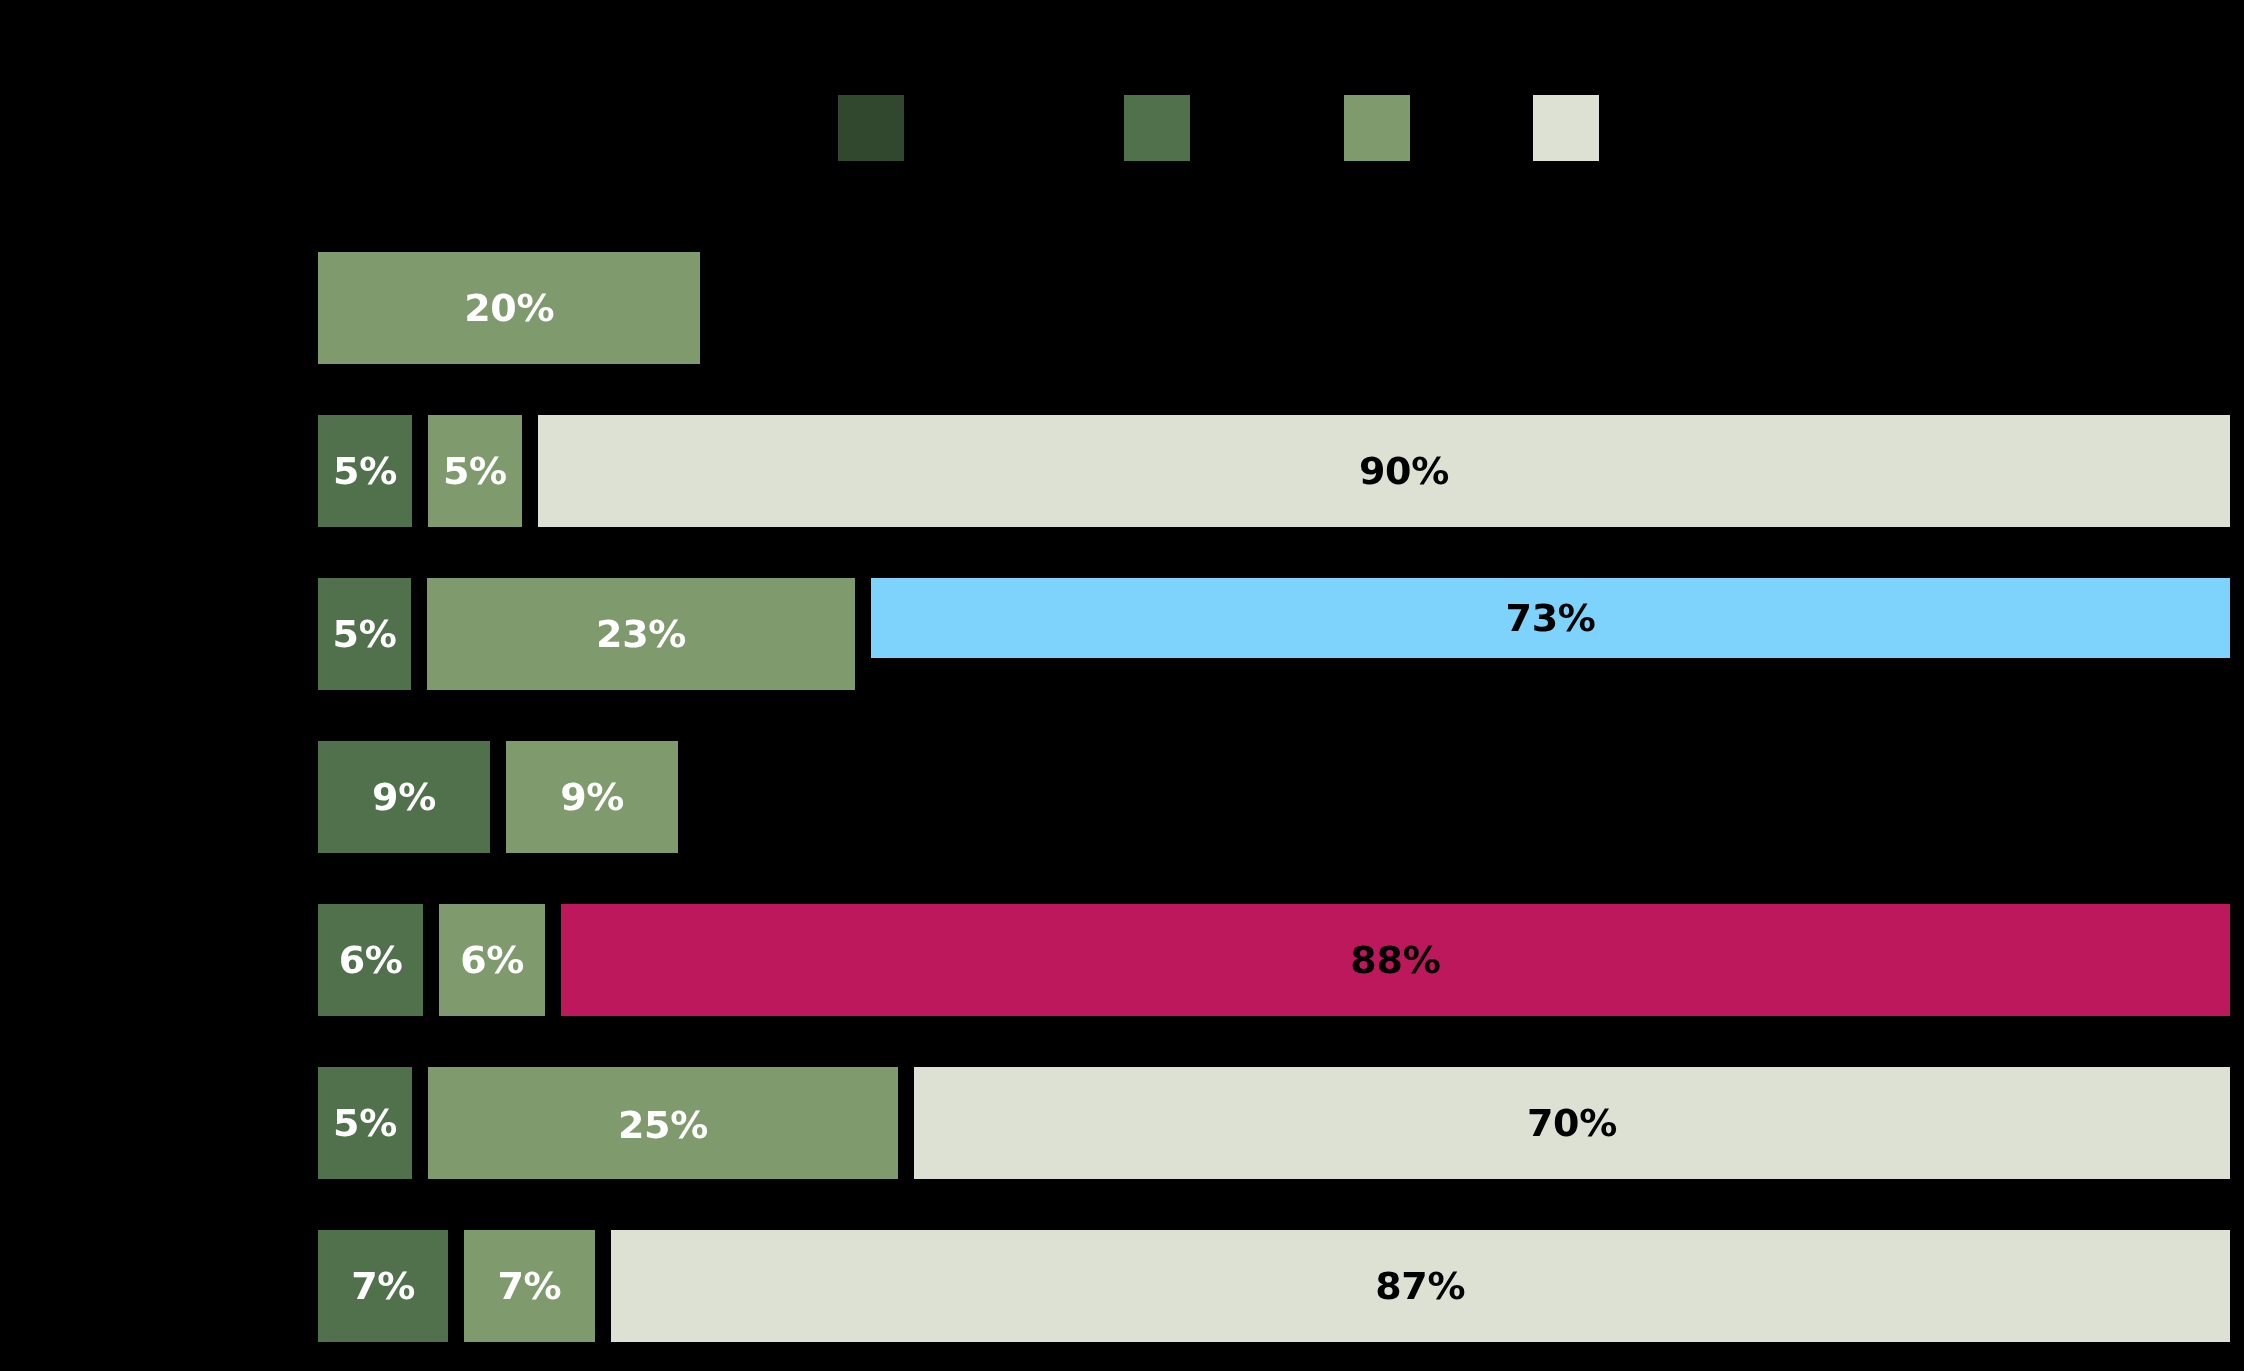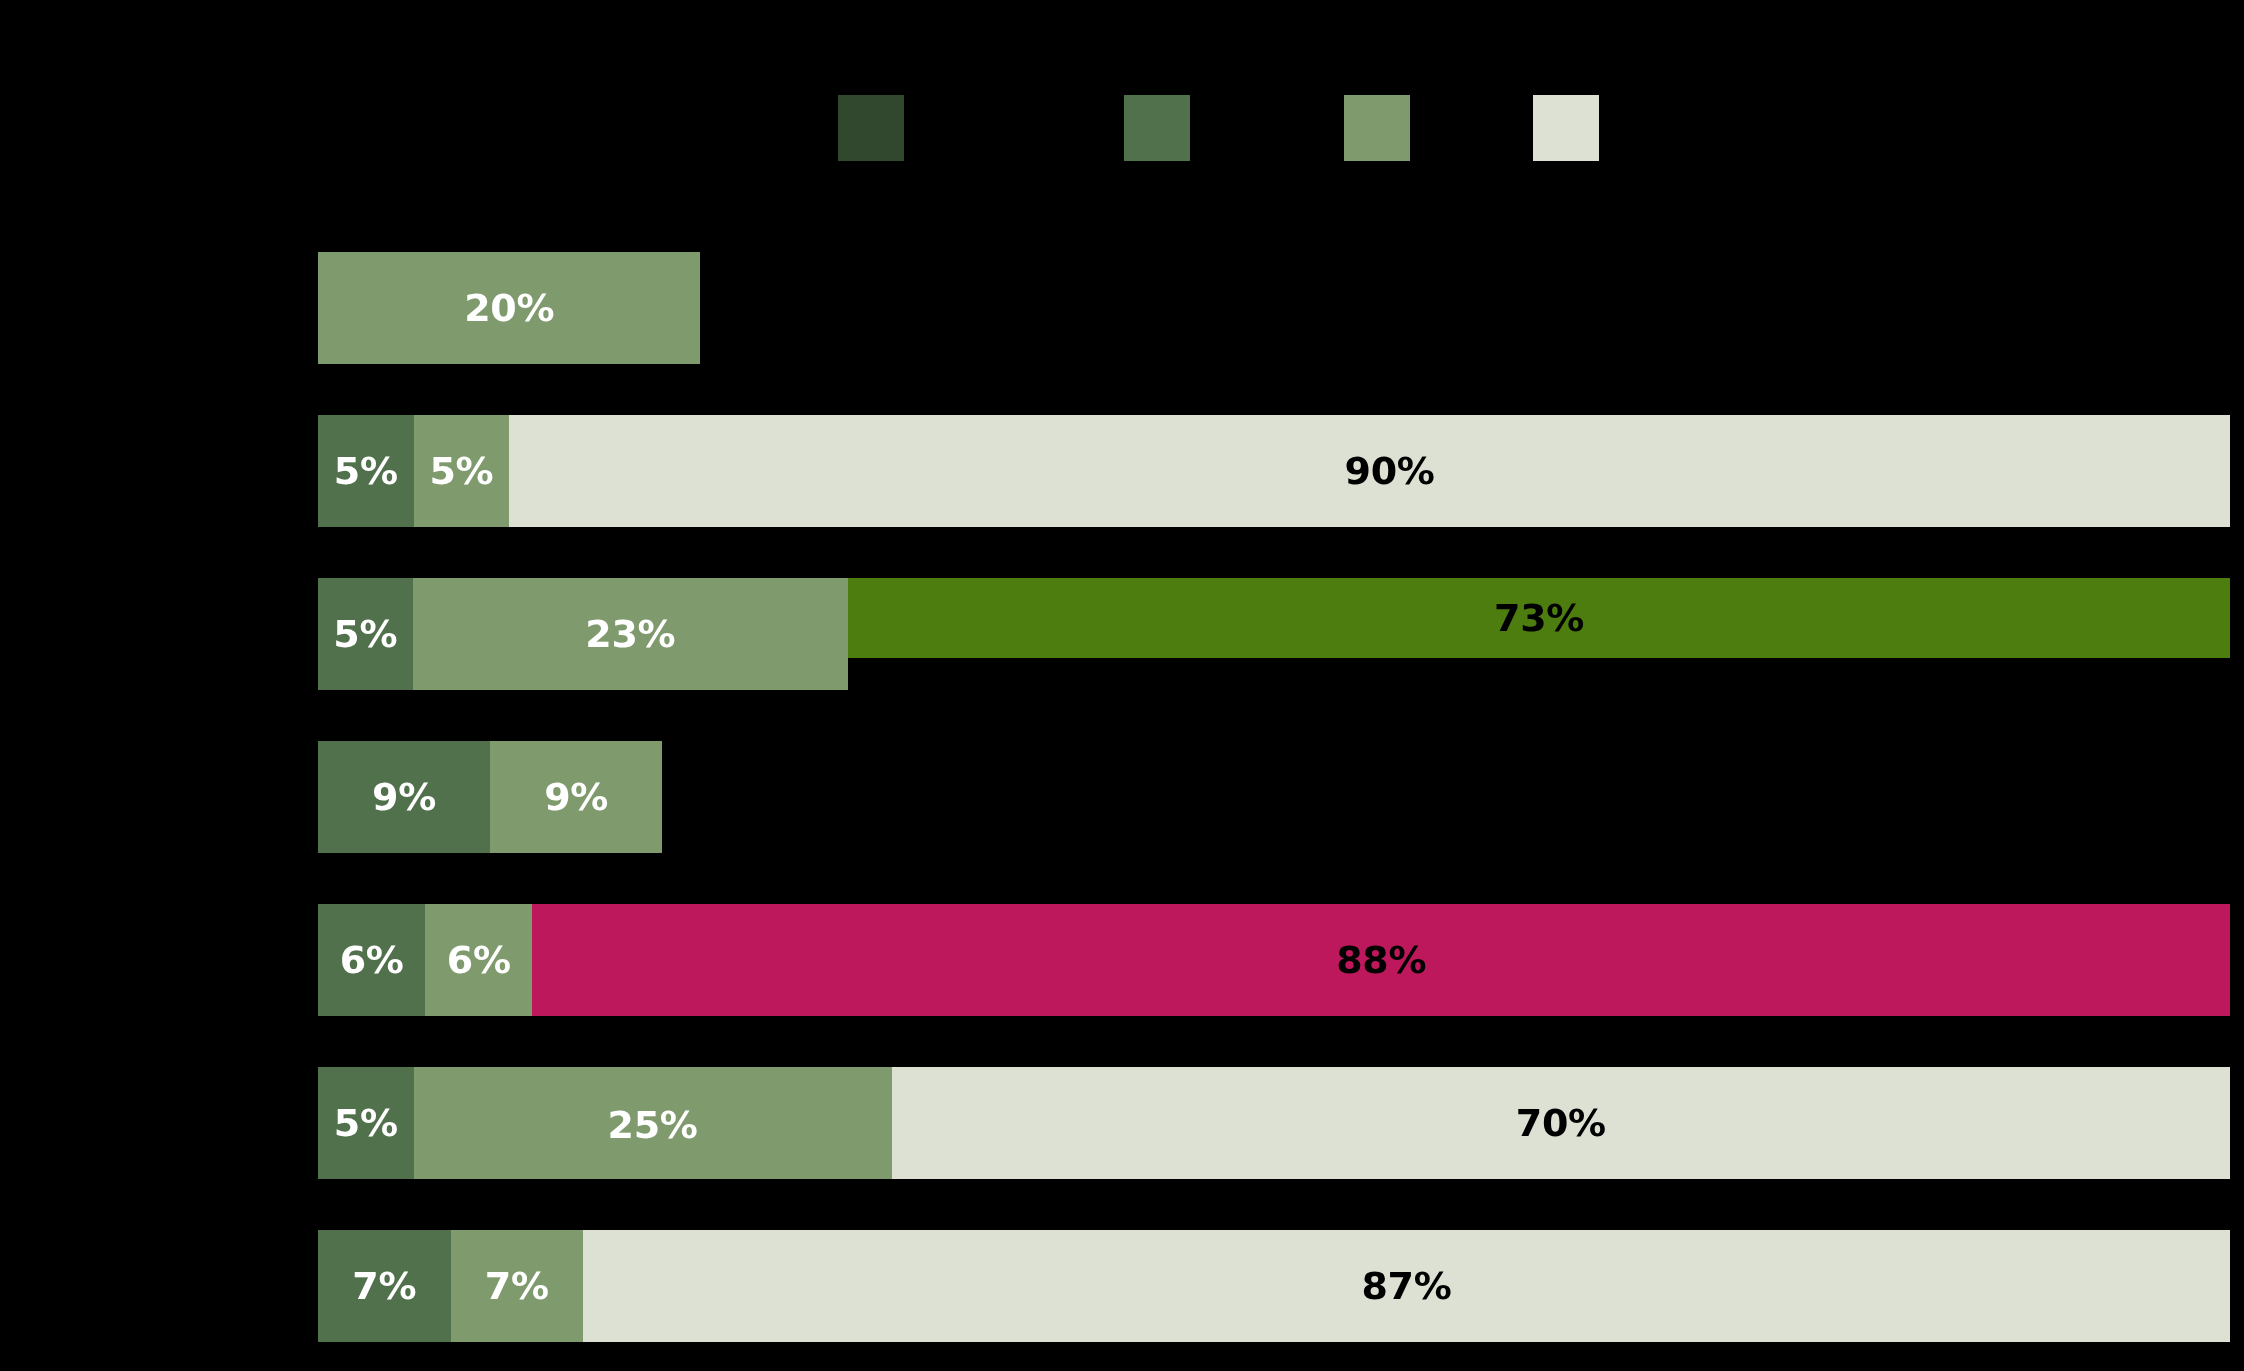--- a/index.html
+++ b/index.html
@@ -58,20 +58,21 @@
     width: 2244px;
     height: 1371px;
   }
   .bar-row {
     position: absolute;
     left: 318px;
     width: 1912px;
     height: 112px;
     display: flex;
     overflow: hidden;
+    gap: 16px;
   }
   .bar-segment {
     height: 112px;
     display: flex;
     align-items: center;
     justify-content: center;
     box-sizing: border-box;
     overflow: hidden;
   }
   .seg-label {
@@ -158,21 +159,21 @@
         </div>
       </div>
       <div class="cat-label" style="top: 578px;"></div>
       <div class="bar-row" style="top: 578px; left: 318px; width: 1912px; height: 112px;">
         <div class="bar-segment" style="width: 95.6px; height: 112px; background: rgb(81, 112, 76);">
           <span class="seg-label on-dark">5%</span>
         </div>
         <div class="bar-segment" style="width: 439.76px; height: 112px; background: rgb(127, 154, 109);">
           <span class="seg-label on-dark">23%</span>
         </div>
-        <div class="bar-segment" style="width: 1395.76px; height: 80px; background: #4d7c0f;">
+        <div class="bar-segment" style="width: 1395.76px; height: 80px; background: #7dd3fc;">
           <span class="seg-label on-light">73%</span>
         </div>
       </div>
       <div class="cat-label" style="top: 741px;"></div>
       <div class="bar-row" style="top: 741px; left: 318px; width: 1912px; height: 112px;">
         <div class="bar-segment" style="width: 172.08px; height: 112px; background: rgb(81, 112, 76);">
           <span class="seg-label on-dark">9%</span>
         </div>
         <div class="bar-segment" style="width: 172.08px; height: 112px; background: rgb(127, 154, 109);">
           <span class="seg-label on-dark">9%</span>

